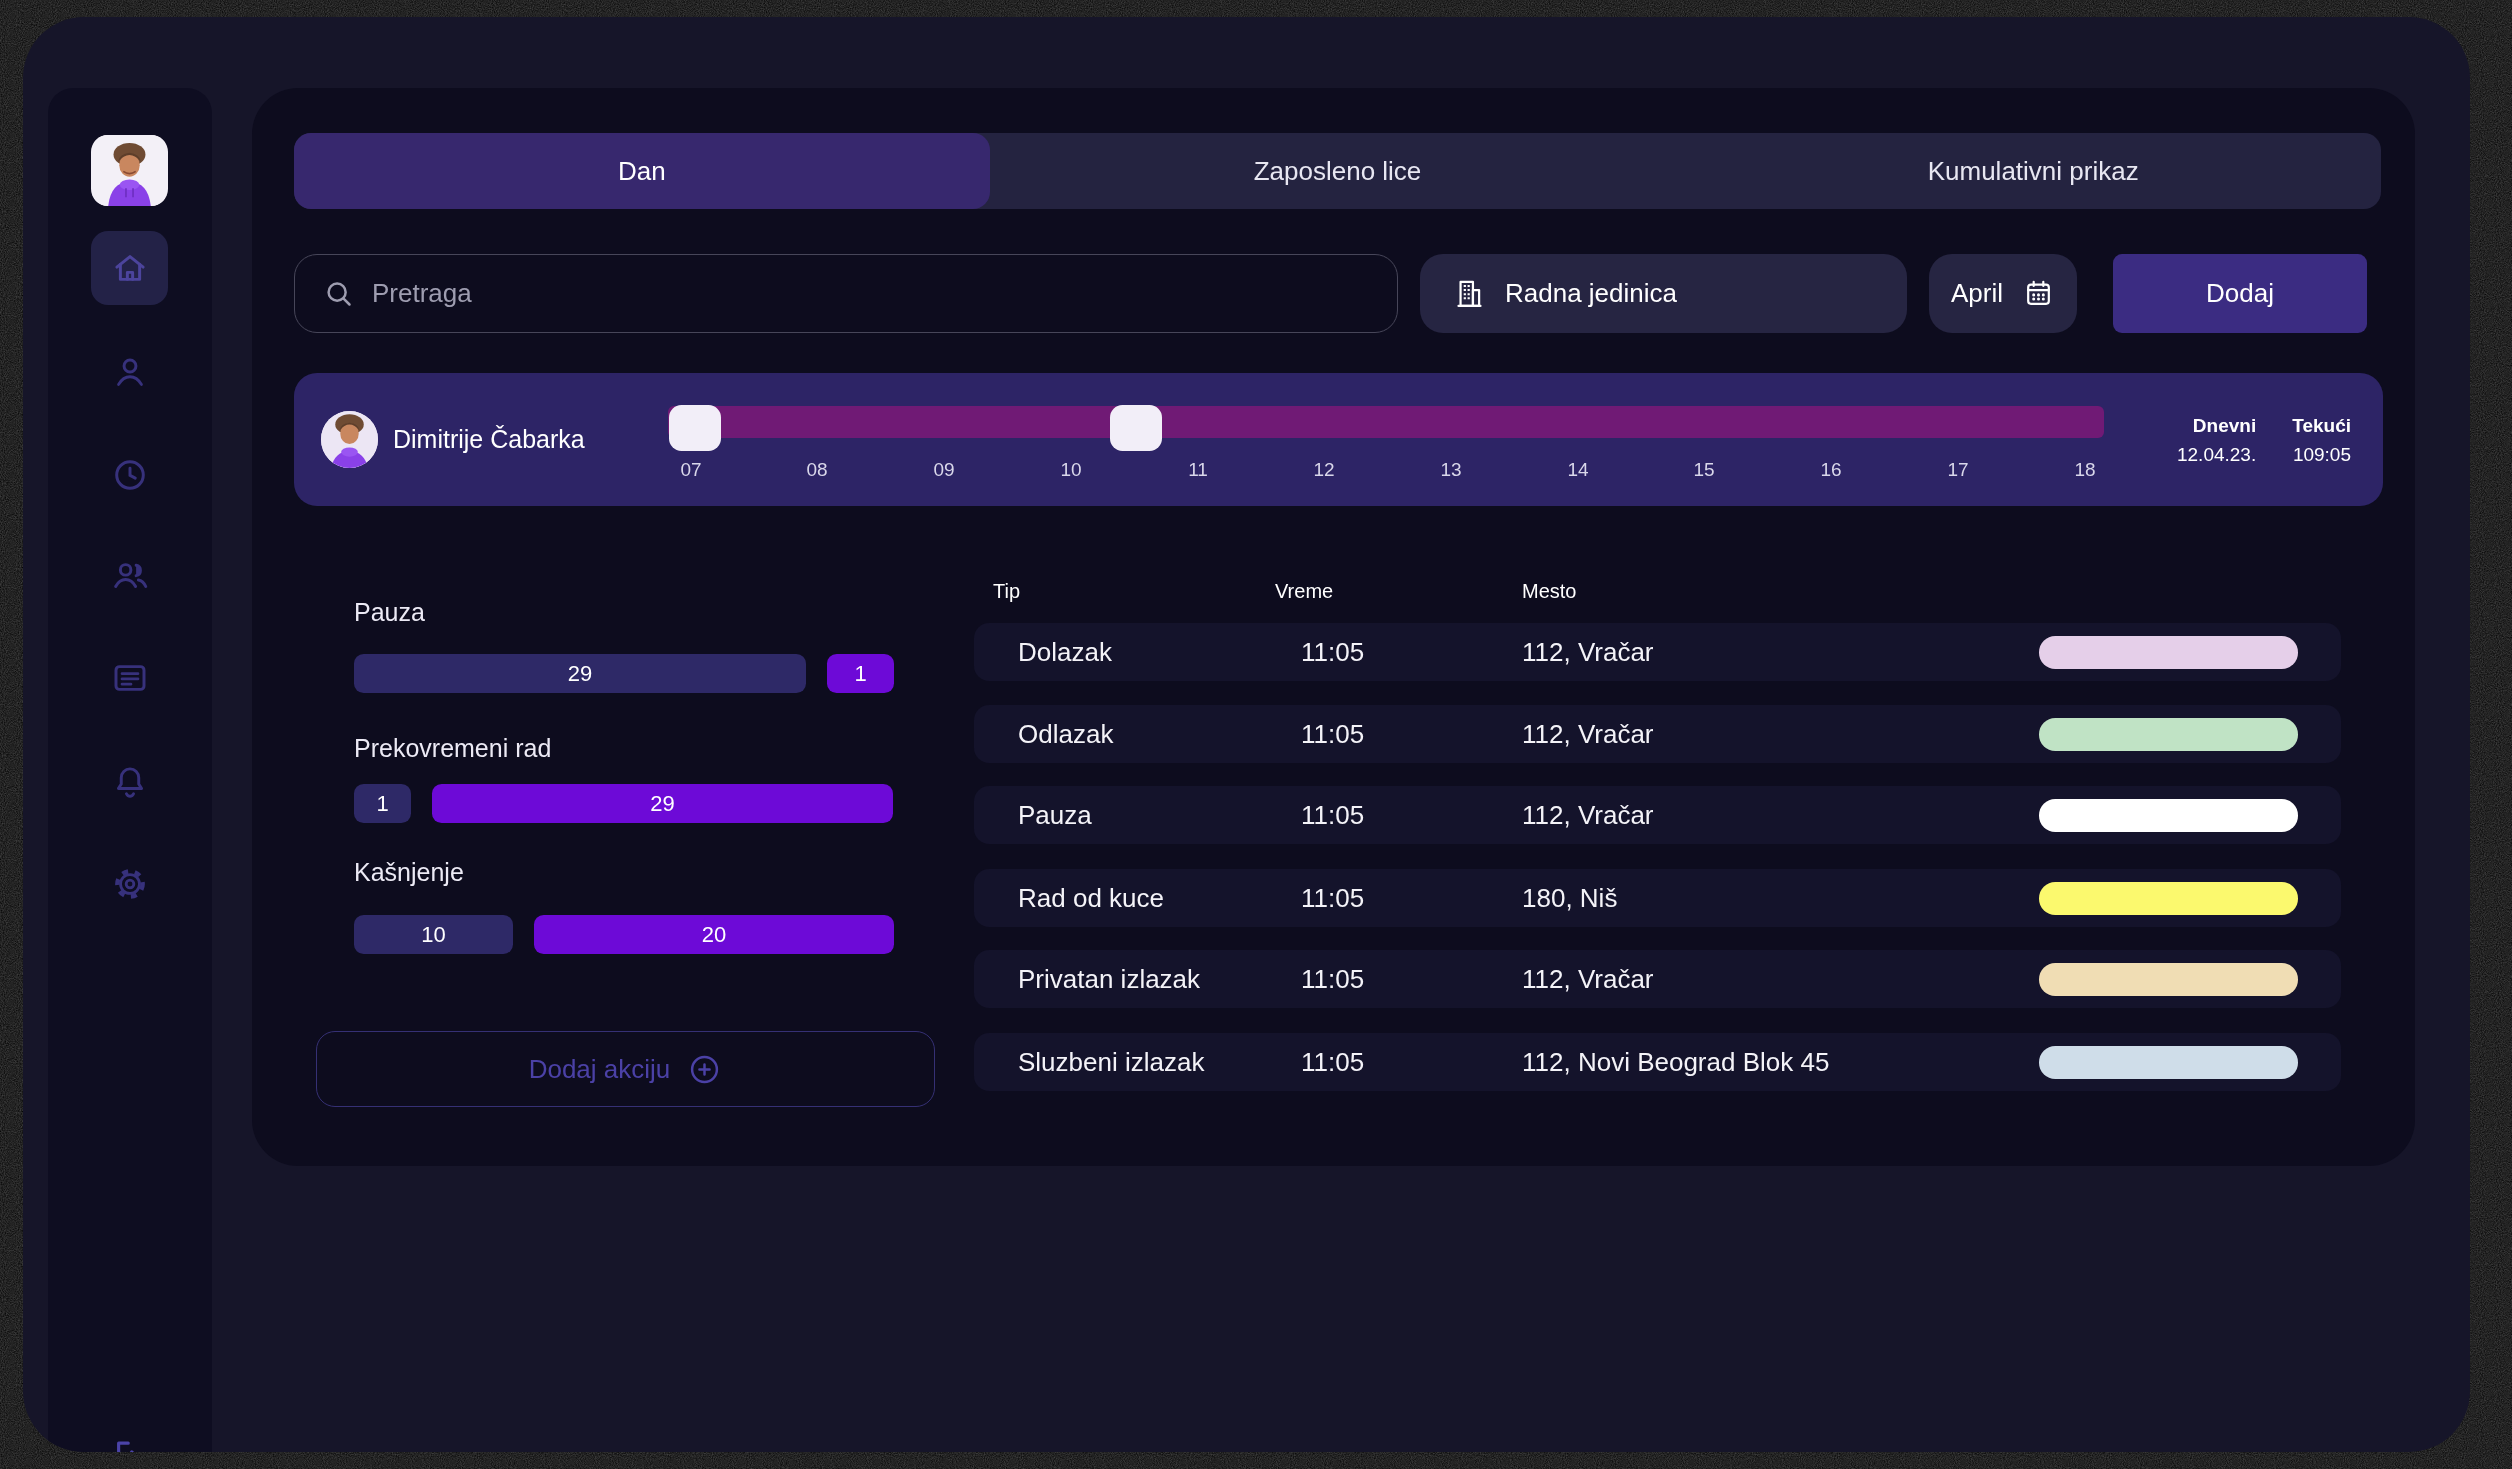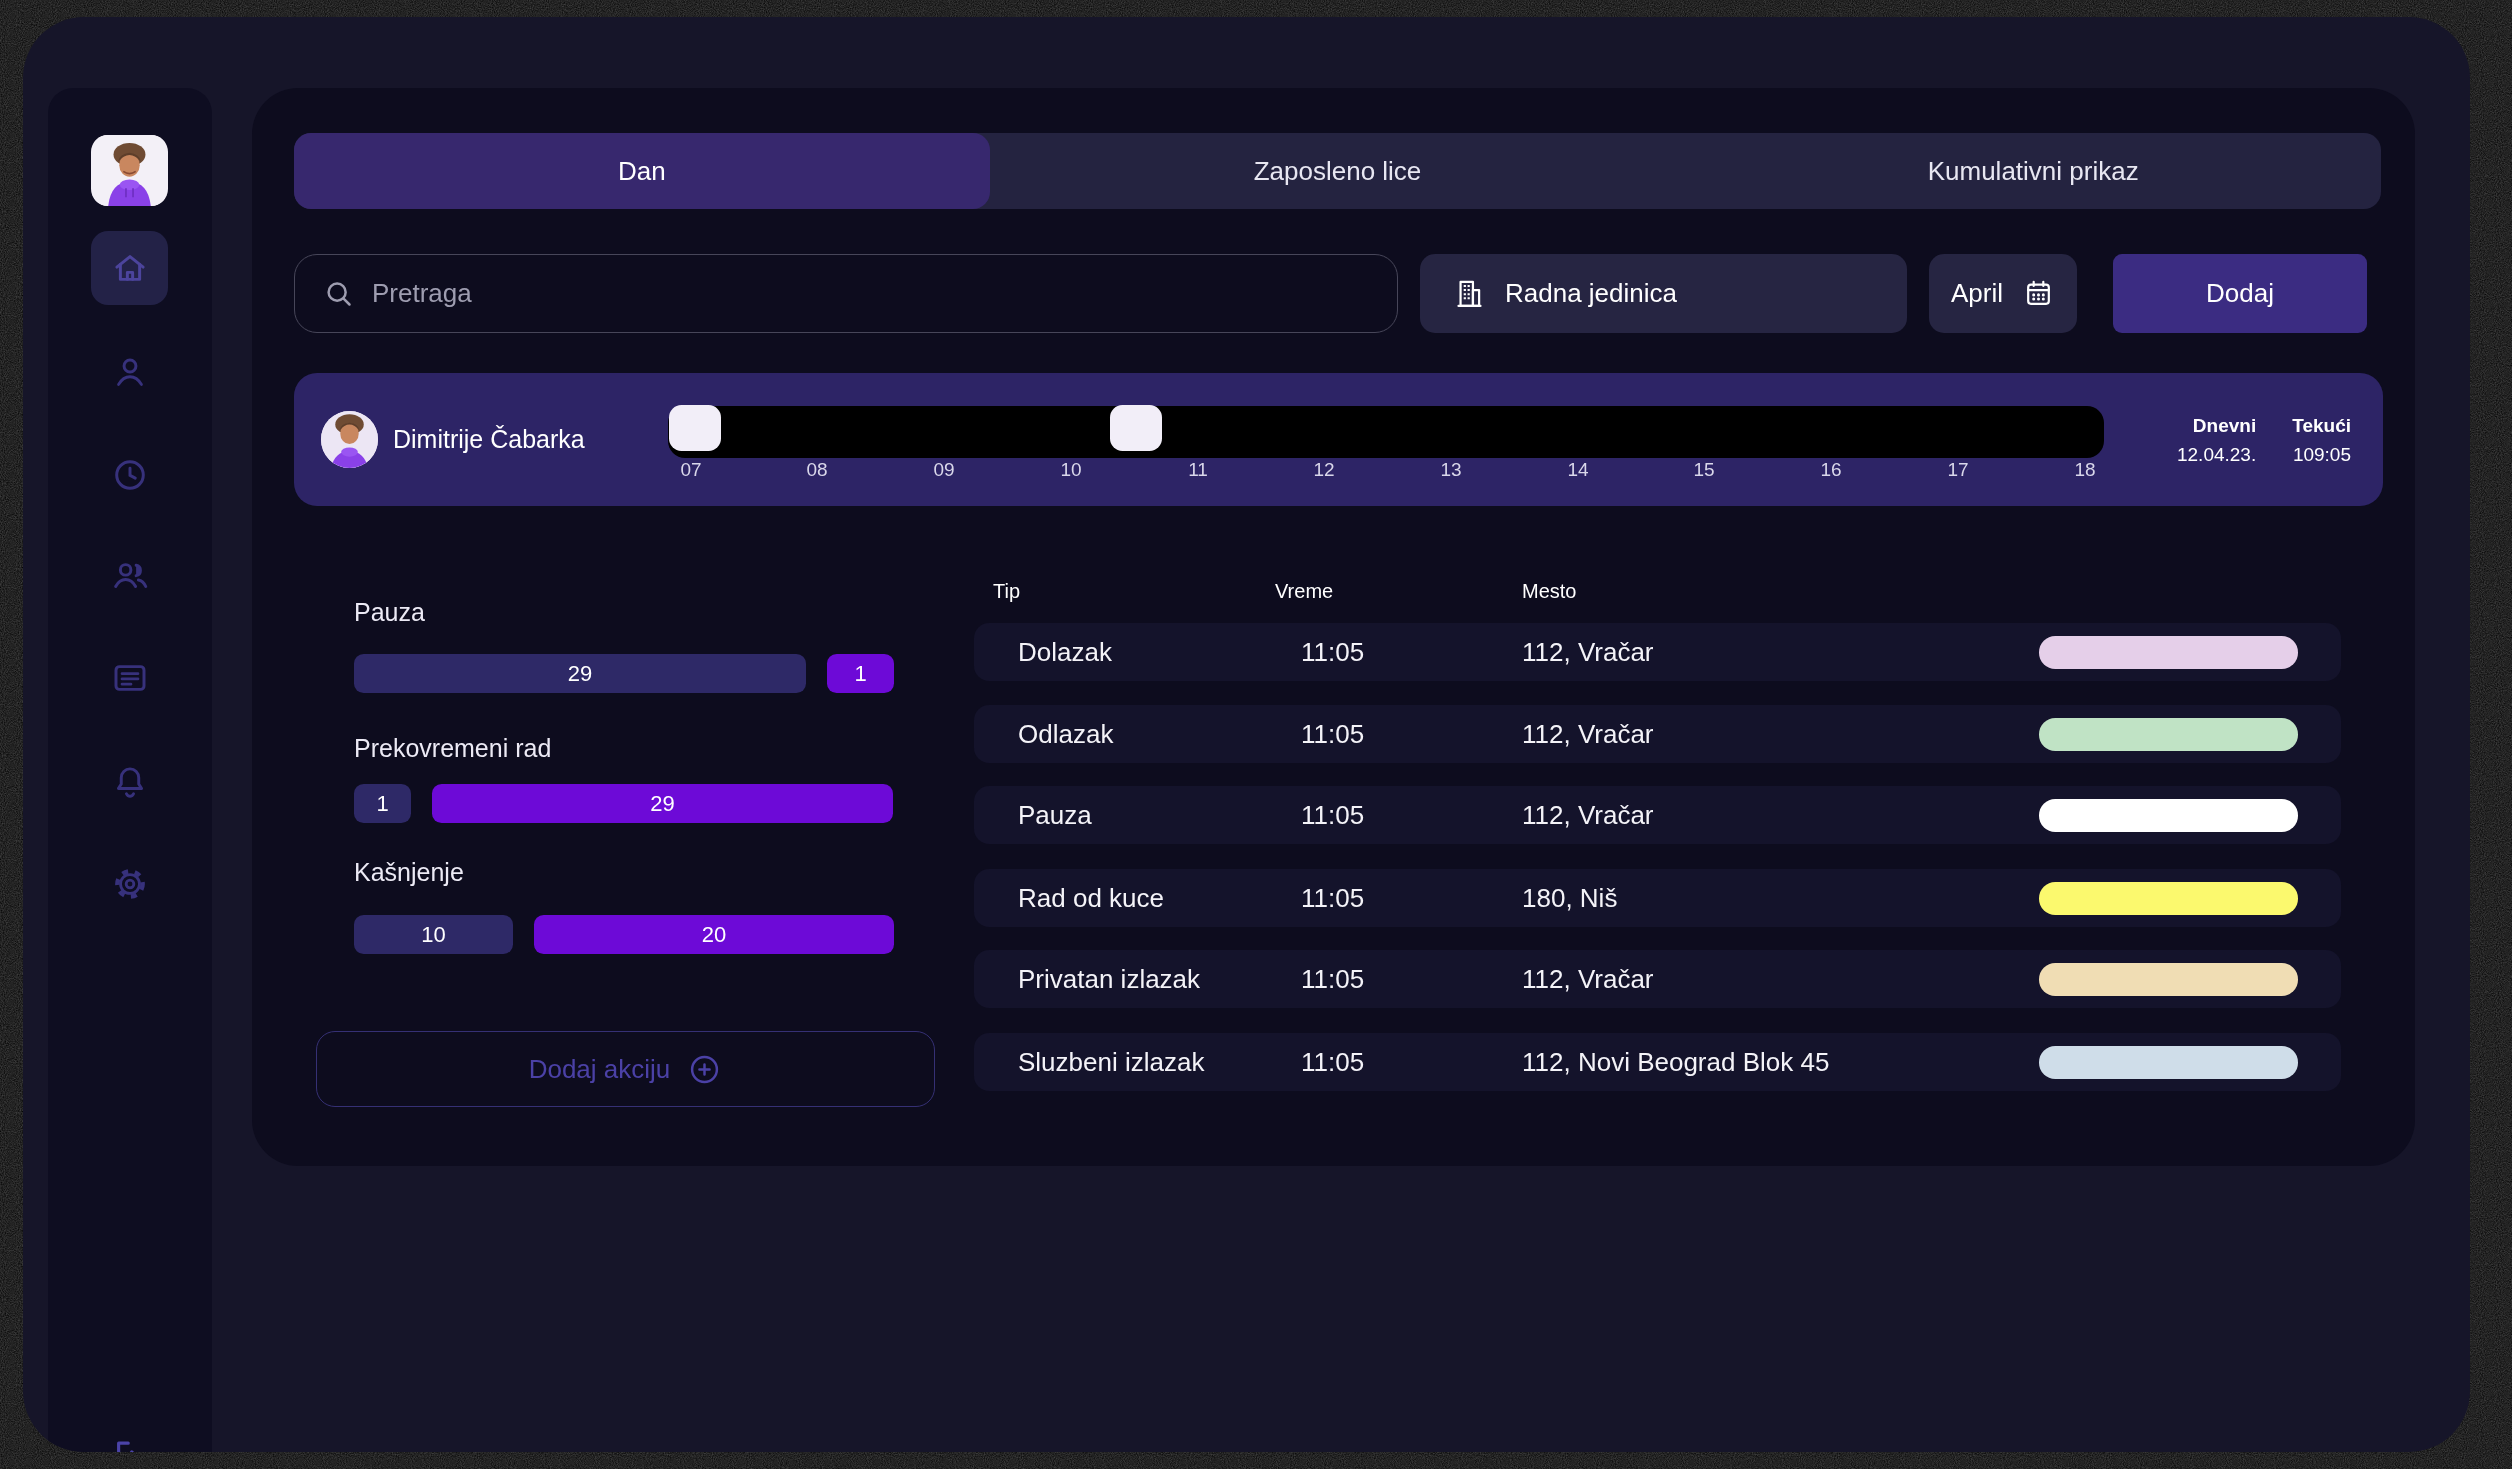--- a/index.html
+++ b/index.html
@@ -16,31 +16,31 @@
     background:#232247;display:flex;align-items:center;justify-content:center;}
   .nav-ico{position:absolute;left:59px;width:45px;height:45px;display:flex;align-items:center;justify-content:center;color:#37317c;}
   .nav-ico svg,.nav-tile svg{width:42px;height:42px;}
   
   .panel{position:absolute;left:229px;top:71px;width:2163px;height:1078px;background:#0d0c1e;border-radius:46px;}
   .tabbar{position:absolute;left:42px;top:45px;width:2087px;height:76px;background:#242340;border-radius:17px;display:flex;}
   .tab{flex:1;display:flex;align-items:center;justify-content:center;color:#e8e7f2;font-size:26px;font-weight:500;border-radius:17px;cursor:pointer;}
   .tab.active{background:#37286e;color:#ffffff;}
   .search{position:absolute;left:42px;top:166px;width:1104px;height:79px;border:1.9px solid #474659;border-radius:23px;
     box-sizing:border-box;display:flex;align-items:center;gap:17px;padding:12px 27px;color:#9e9db0;font-size:26px;}
-  .chip{position:absolute;top:166px;height:79px;background:#262542;border-radius:15px;display:flex;align-items:center;
+  .chip{position:absolute;top:166px;height:79px;background:#262542;border-radius:23px;display:flex;align-items:center;
     color:#fff;font-size:26px;gap:19px;box-sizing:border-box;}
   .chip-unit{left:1168px;width:487px;padding:0 33px;}
   .chip-month{left:1677px;width:148px;justify-content:center;}
   .btn-primary{position:absolute;left:1861px;top:166px;width:254px;height:79px;background:#3b2c82;border-radius:9px;
     display:flex;align-items:center;justify-content:center;color:#fff;font-size:26px;cursor:pointer;}
   
   .emp-row{position:absolute;left:42px;top:285px;width:2089px;height:133px;background:#2d2466;border-radius:23px;}
   .emp-avatar{position:absolute;left:27px;top:38px;width:57px;height:57px;border-radius:50%;background:#ece6f4;overflow:hidden;}
   .emp-name{position:absolute;left:99px;top:0;height:133px;display:flex;align-items:center;color:#fff;font-size:25px;font-weight:500;}
-  .track{position:absolute;left:374px;top:33px;width:1436px;height:52px;background:#000000;border-radius:17px;}
+  .track{position:absolute;left:374px;top:33px;width:1436px;height:32px;background:#701a75;border-radius:6px;}
   .marker{position:absolute;top:-1px;width:52px;height:46px;border-radius:12.4px;background:#f2eef8;}
   .tick{position:absolute;top:53px;transform:translateX(-50%);color:#d9d7ea;font-size:19px;}
   .summary{position:absolute;right:32px;top:42px;display:flex;gap:36px;}
   .sum-col{display:flex;flex-direction:column;align-items:flex-end;gap:6.7px;color:#fff;}
   .sum-label{font-size:19px;font-weight:700;}
   .sum-value{font-size:19px;font-weight:400;}
   
   .stat-label{position:absolute;left:102px;color:#eceaf5;font-size:25px;font-weight:500;}
   .stat-row{position:absolute;left:102px;height:39px;display:flex;gap:21px;}
   .seg{height:39px;border-radius:9.6px;display:flex;align-items:center;justify-content:center;color:#fff;font-size:22px;}

